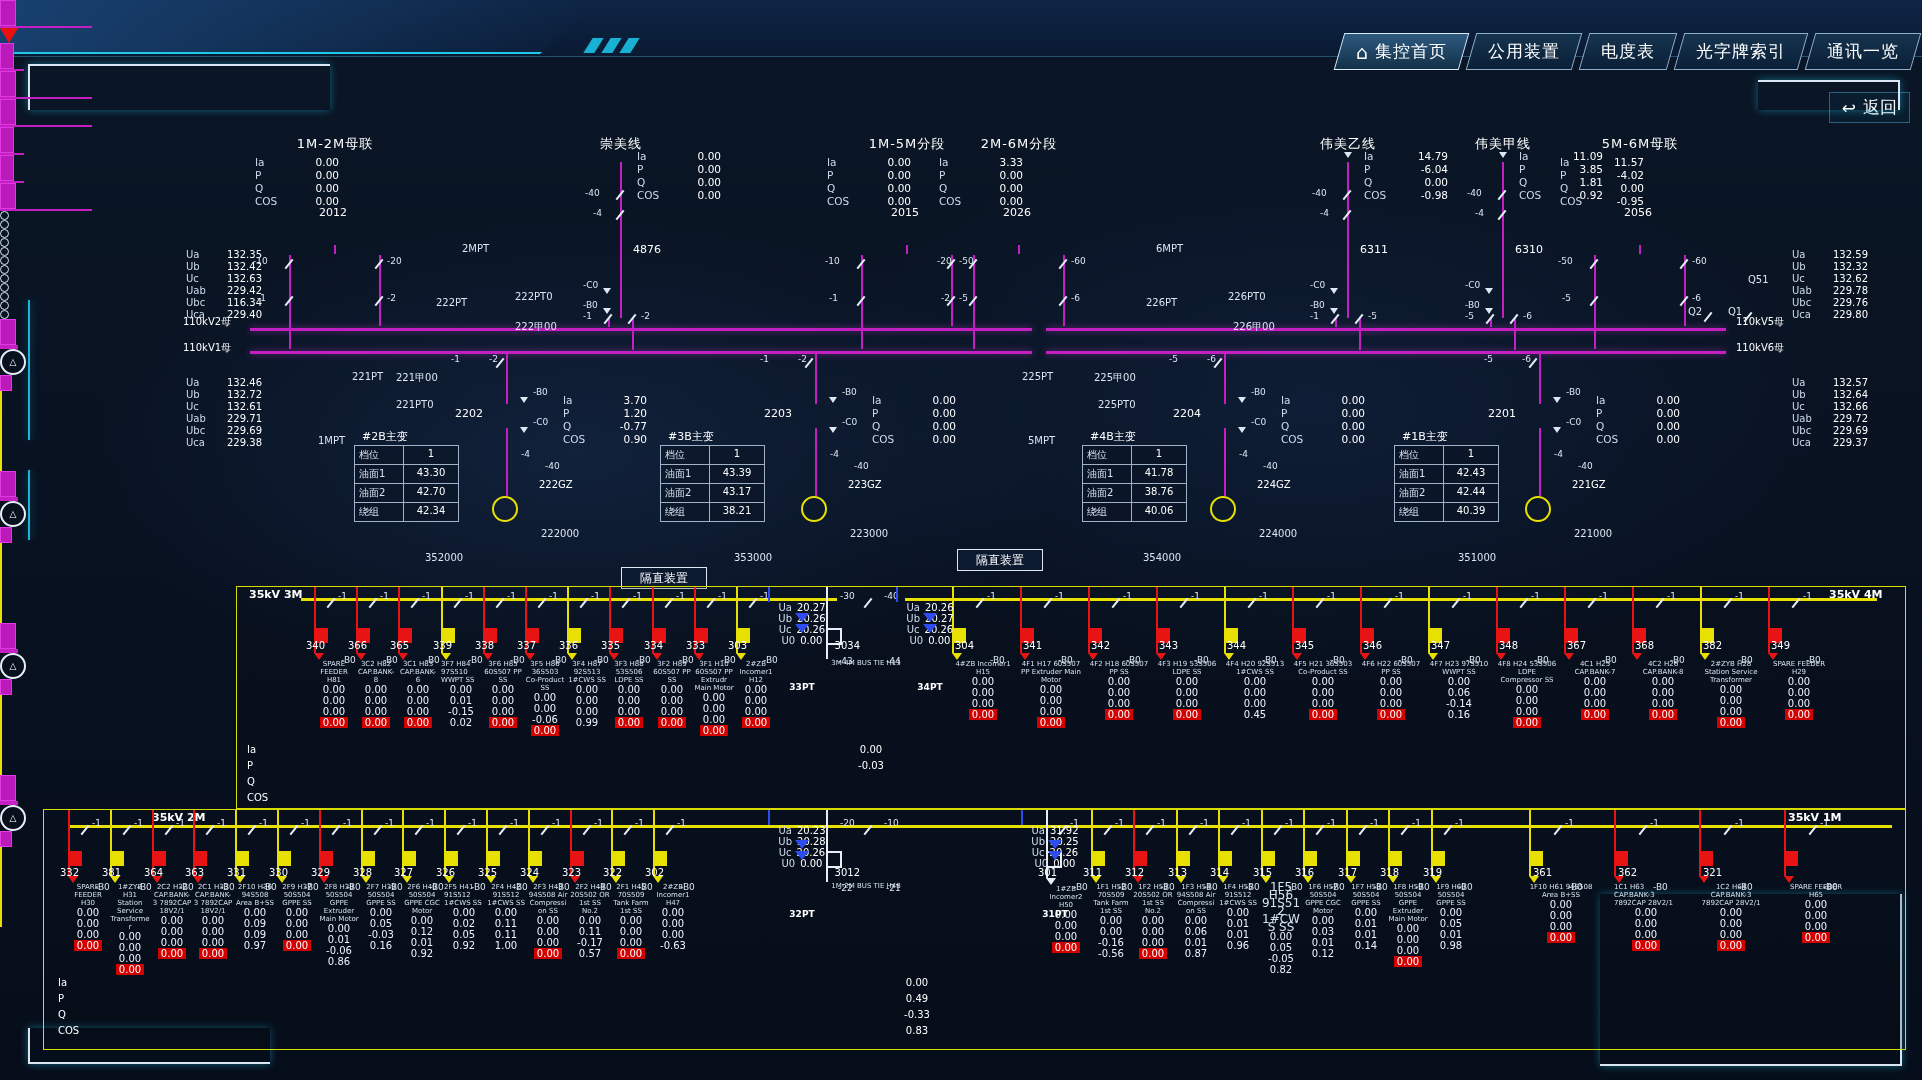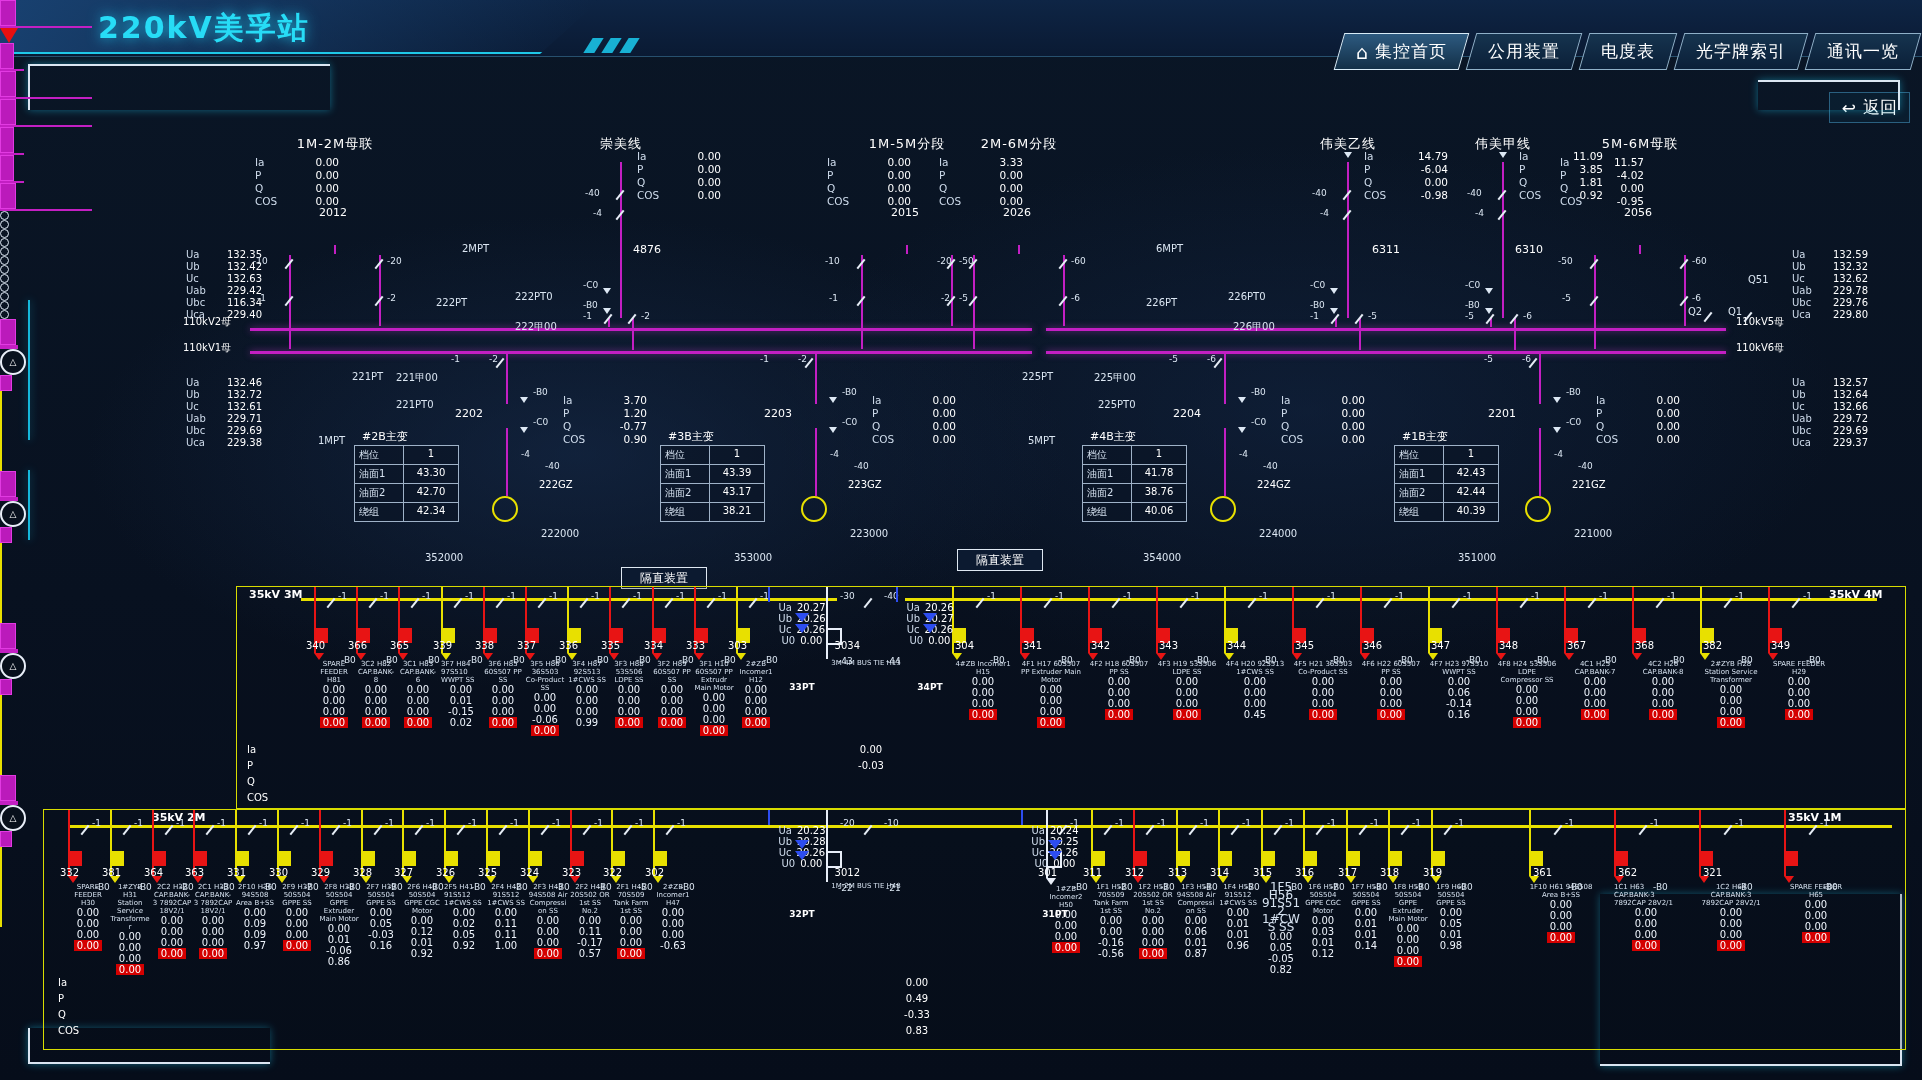--- a/index.html
+++ b/index.html
@@ -56,21 +56,20 @@
   .iso{position:absolute;width:84px;height:20px;border:1px solid #dfe8f2;background:#0c1a30;
     color:#fff;font-size:12px;text-align:center;line-height:20px;}
   .c35{position:absolute;border-radius:50%;border:2px solid #e8e000;width:22px;height:22px;}
 </style>
 </head>
 <body>
 
 <div class="screen">
   <div class="header">
     <div class="titleband"></div>
-    <div class="title">220kV美孚站</div>
     <div class="hslash" style="left:588px"></div>
     <div class="hslash" style="left:606px"></div>
     <div class="hslash" style="left:624px"></div>
   </div>
   <div class="nav">
     <div class="navbtn active">
       <span class="nb-in">
           <span class="home-ico">⌂</span>
           <span>集控首页</span>
         </span>
@@ -377,21 +376,21 @@
           <span class="ml">COS</span>
           <span class="mv">-0.98</span>
         </div>
       </div>
       <div class="mline" style="left: 1347px; top: 162px; height: 156px;"></div>
       <div class="sl" style="left: 1341px; top: 194px;"></div>
       <div class="lb" style="left: 1312px; top: 188px; font-size: 9px;">-40</div>
       <div class="sl" style="left: 1341px; top: 214px;"></div>
       <div class="lb" style="left: 1320px; top: 208px; font-size: 9px;">-4</div>
       <div style="left: 1342px; top: 238px; width: 12px; height: 24px; background: rgb(187, 26, 187); border: 1px solid rgb(226, 58, 226);"></div>
-      <div class="lb" style="left: 1360px; top: 243px; font-size: 11px; color: rgb(255, 255, 255); margin-left: 12px;">6311</div>
+      <div class="lb" style="left: 1360px; top: 243px; font-size: 11px; color: rgb(255, 255, 255);">6311</div>
       <div class="lb" style="left: 1310px; top: 280px; font-size: 9px;">-C0</div>
       <div class="arw" style="left: 1330px; top: 288px;"></div>
       <div class="lb" style="left: 1310px; top: 300px; font-size: 9px;">-B0</div>
       <div class="arw" style="left: 1330px; top: 308px;"></div>
       <div class="mline" style="left: 1335px; top: 318px; height: 9px;"></div>
       <div class="mline" style="left: 1359px; top: 318px; height: 32px;"></div>
       <div style="left: 1336px; top: 318px; width: 24px; height: 2px; background: rgb(195, 31, 195);"></div>
       <div class="sl" style="left: 1329px; top: 318px;"></div>
       <div class="lb" style="left: 1310px; top: 311px; font-size: 9px;">-1</div>
       <div class="sl" style="left: 1353px; top: 318px;"></div>
@@ -1647,21 +1646,21 @@
           <div class="lb" style="left: 71px; top: 199px; width: 40px; text-align: center; font-size: 10px; color: rgb(255, 255, 255);">-0.33</div>
           <div class="lb" style="left: 71px; top: 215px; width: 40px; text-align: center; font-size: 10px; color: rgb(255, 255, 255);">0.83</div>
         </div>
         <div class="fcol" style="left: 977px; top: 0px; width: 68px; height: 239px;">
           <div style="left: 33px; top: 15px; width: 2px; height: 15px; background: rgb(45, 77, 240);"></div>
           <div class="barw" style="left: 27px; top: 30px;"></div>
           <div class="barw" style="left: 27px; top: 41px;"></div>
           <div class="lb" style="left: 0px; top: 99px; width: 68px; text-align: center; font-size: 9px; font-weight: bold; color: rgb(255, 255, 255);">31PT</div>
           <div style="left: 0px; top: 167px; width: 68px; display: flex; justify-content: center; gap: 5px; font-size: 10px;">
             <span style="color: rgb(207, 220, 236);">Ua</span>
-            <span style="color: rgb(255, 255, 255);">20.24</span>
+            <span style="color: rgb(255, 255, 255);">31.92</span>
           </div>
           <div style="left: 0px; top: 183px; width: 68px; display: flex; justify-content: center; gap: 5px; font-size: 10px;">
             <span style="color: rgb(207, 220, 236);">Ub</span>
             <span style="color: rgb(255, 255, 255);">20.25</span>
           </div>
           <div style="left: 0px; top: 199px; width: 68px; display: flex; justify-content: center; gap: 5px; font-size: 10px;">
             <span style="color: rgb(207, 220, 236);">Uc</span>
             <span style="color: rgb(255, 255, 255);">20.26</span>
           </div>
           <div style="left: 0px; top: 215px; width: 68px; display: flex; justify-content: center; gap: 5px; font-size: 10px;">

